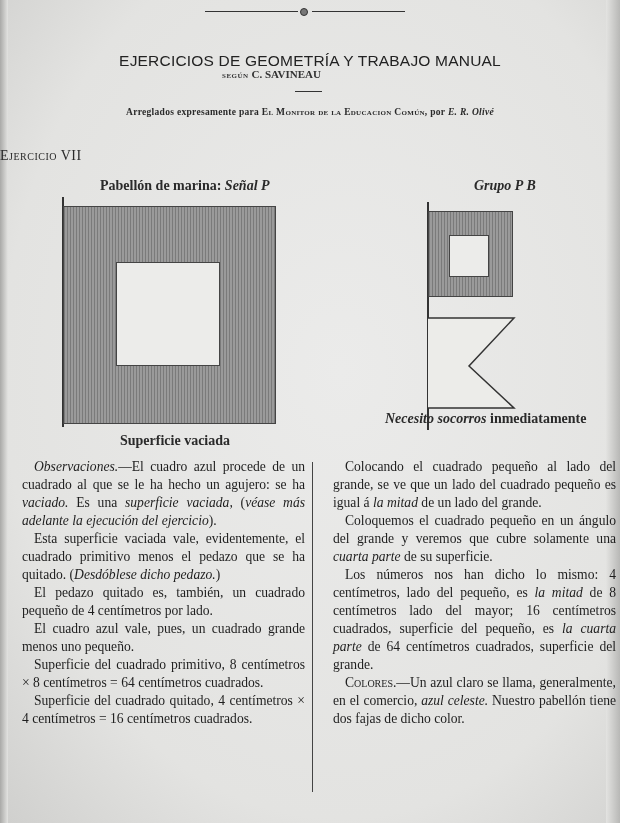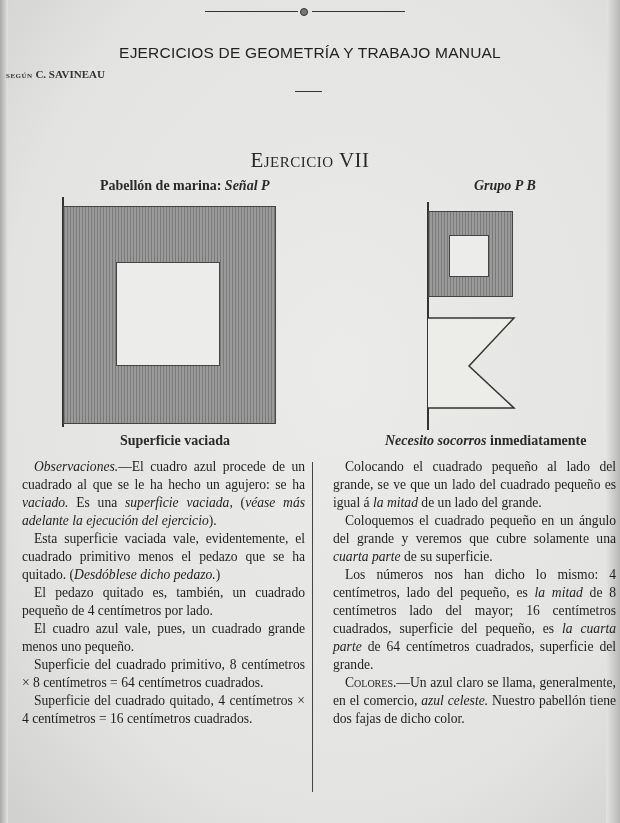--- a/index.html
+++ b/index.html
@@ -19,34 +19,34 @@
   .edge-right { position: absolute; right: 0; top: 0; width: 14px; height: 823px;
     background: linear-gradient(to left, #b8b8b6, #e3e3e1); }
 
   .ornament { position: absolute; left: 205px; top: 9px; width: 200px; height: 6px; }
   .ornament .line { position: absolute; top: 2px; height: 1px; background: #333; }
   .ornament .l1 { left: 0; width: 93px; }
   .ornament .l2 { left: 107px; width: 93px; }
   .ornament .dot { position: absolute; left: 95px; top: -1px; width: 8px; height: 8px;
     border-radius: 50%; background: #777; border: 1px solid #333; box-sizing: border-box; }
 
-  .title { position: absolute; left: 0; width: 620px; top: 44px; text-align: center;
+  .title { position: absolute; left: 0; width: 620px; top: 52px; text-align: center;
     font-family: "Liberation Sans", "DejaVu Sans", sans-serif; font-size: 15.5px; letter-spacing: 0.2px;
     color: #222; }
-  .byline { position: absolute; left: 6px; width: 511px; top: 68px; text-align: left; font-size: 11px;
+  .byline { position: absolute; left: 16px; width: 511px; top: 68px; text-align: center; font-size: 11px;
     font-weight: bold; color: #333; }
   .byline .small { font-size: 7px; letter-spacing: 0.5px; }
   .rule { position: absolute; left: 295px; top: 91px; width: 27px; height: 1px; background: #333; }
   .credit { position: absolute; left: 0; width: 620px; top: 107px; text-align: center; font-size: 9.5px;
     font-weight: bold; color: #2a2a2a; letter-spacing: 0.3px; }
   .credit .sc { font-variant: small-caps; }
   .credit i { font-style: italic; }
 
-  .exercise { position: absolute; left: 0; width: 620px; top: 148px; text-align: center;
-    font-size: 21px; font-variant: small-caps; color: #2a2a2a; letter-spacing: 0.5px; }
+  .exercise { position: absolute; left: 0; width: 620px; top: 148px; text-align: left;
+    font-size: 14px; font-variant: small-caps; color: #2a2a2a; letter-spacing: 0.5px; }
 
   .cap { position: absolute; font-size: 14px; font-weight: bold; color: #2a2a2a; }
   .cap i { font-style: italic; }
 
   .fig { position: absolute; }
   .hatch {
     background-color: #8a8a8a;
     background-image: repeating-linear-gradient(to right, #7a7a7a 0px, #7a7a7a 1px, #9a9a9a 1px, #9a9a9a 3px);
   }
 
@@ -71,20 +71,26 @@
     <div class="dot"></div>
     <div class="line l2"></div>
   </div>
 
   <div class="title">EJERCICIOS DE GEOMETRÍA Y TRABAJO MANUAL</div>
   <div class="byline">
     <span class="small">SEGÚN</span>
     <span>C. SAVINEAU</span>
   </div>
   <div class="rule"></div>
+  <div class="credit">
+    <span>Arreglados expresamente para</span>
+    <span class="sc">El Monitor de la Educacion Común,</span>
+    <span>por</span>
+    <i>E. R. Olivé</i>
+  </div>
 
   <div class="exercise">Ejercicio VII</div>
 
   <div class="cap" style="left:100px; top:178px;">
     <span>Pabellón de marina:</span>
     <i>Señal P</i>
   </div>
   <div class="fig" style="left:62px; top:197px; width:2px; height:230px; background:#333;"></div>
   <div class="fig hatch" style="left:63px; top:206px; width:211px; height:216px; border:1px solid #444;"></div>
   <div class="fig" style="left:116px; top:262px; width:104px; height:104px; background:#ececea; border:1px solid #444; box-sizing:border-box;"></div>
@@ -92,21 +98,21 @@
 
   <div class="cap" style="left:448px; top:178px;margin-left:26px;">
     <i>Grupo P B</i>
   </div>
   <div class="fig" style="left:427px; top:202px; width:2px; height:228px; background:#333;"></div>
   <div class="fig hatch" style="left:428px; top:211px; width:85px; height:86px; border:1px solid #444; box-sizing:border-box;"></div>
   <div class="fig" style="left:449px; top:235px; width:40px; height:42px; background:#ececea; border:1px solid #444; box-sizing:border-box;"></div>
   <svg class="fig" style="left:428px; top:315px;" width="90" height="96">
     <polyline points="0,3 86,3 41,51 86,93 0,93" fill="#ecece9" stroke="#333" stroke-width="1.5"></polyline>
   </svg>
-  <div class="cap" style="left:385px; top:433px;text-align:right;">
+  <div class="cap" style="left:385px; top:411px;text-align:right;">
     <i>Necesito socorros</i>
     <span>inmediatamente</span>
   </div>
 
   <div class="divider"></div>
 
   <div class="columns">
     <div class="col left" id="col-left">
         <p><i>Observaciones.</i><span>—El cuadro azul procede de un cuadrado al que se le ha hecho un agujero: se ha </span><i>vaciado.</i><span> Es una </span><i>superficie vaciada,</i><span> (</span><i>véase más adelante la ejecución del ejercicio</i><span>).</span></p>
         <p><span>Esta superficie vaciada vale, evidentemente, el cuadrado primitivo menos el pedazo que se ha quitado. (</span><i>Desdóblese dicho pedazo.</i><span>)</span></p>

